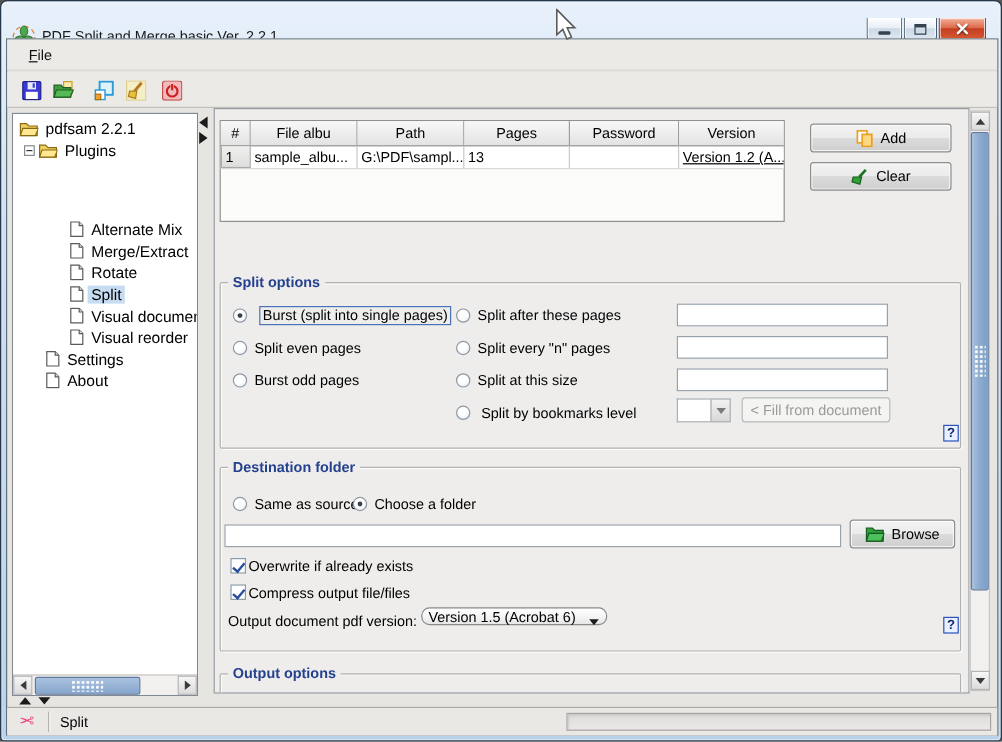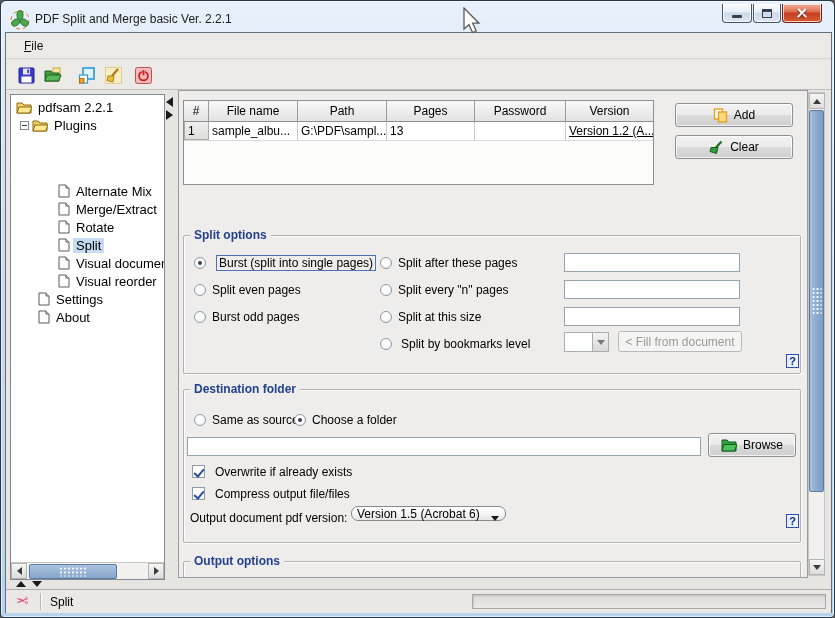--- a/index.html
+++ b/index.html
@@ -4,21 +4,21 @@
 <style>
   * { margin:0; padding:0; box-sizing:border-box; }
   body { font-family:"Liberation Sans", sans-serif; font-size:12px; background:#555; }
 
   .window { position:relative; width:835px; height:618px; margin:0 auto;
     background:linear-gradient(180deg,#e8f1fb 0%,#cfe0f2 30%,#b9d2ea 100%);
     border:1px solid #25384c; border-radius:6px 6px 4px 4px;
     box-shadow:inset 0 0 0 1px rgba(255,255,255,.55); overflow:hidden; }
 
   
-  .titlebar { position:absolute; left:0; top:3px; width:100%; height:31px; }
+  .titlebar { position:absolute; left:0; top:14px; width:100%; height:31px; }
   .app-logo { position:absolute; left:9px; top:6px; width:20px; height:20px; }
   .title-text { position:absolute; left:34px; top:8px; color:#1b1b1b; font-size:12px; }
   .win-controls { position:absolute; right:12px; top:0; display:flex; }
   .win-btn { height:19px; border:1px solid #43586d; border-top:none; border-radius:0 0 4px 4px;
     display:flex; align-items:center; justify-content:center; position:relative;
     background:linear-gradient(180deg,#fdfeff 0%,#e8eef6 45%,#ccd8e6 50%,#dfe8f2 100%);
     box-shadow:inset 0 0 0 1px rgba(255,255,255,.7); margin-left:1px; }
   .win-btn.min { width:30px; } .win-btn.max { width:28px; }
   .win-btn.close { width:40px;
     background:linear-gradient(180deg,#f3b09a 0%,#dd6a4a 45%,#c33d22 50%,#d65c33 100%);
@@ -130,21 +130,21 @@
   .combo-sm .val { width:28px; background:#fff; border:1px solid #a8adb2; border-right:none; }
   .combo-sm .arrow { width:17px; background:linear-gradient(180deg,#f2f2f2,#d8d8d8);
     border:1px solid #a8adb2; display:flex; align-items:center; justify-content:center; }
 
   .combo { position:absolute; height:15px; border:1px solid #8a8a8a; border-radius:7px;
     background:linear-gradient(180deg,#ffffff 0%,#f3f3f3 60%,#e6e6e6 100%);
     display:flex; align-items:center; font-size:12px; color:#000; padding-left:5px; }
   .combo .c-arrow { position:absolute; right:6px; top:9px; }
   .tri.combo-down { border-left:4px solid transparent; border-right:4px solid transparent; border-top:5px solid #1a1a1a; }
 
-  .check-row { position:absolute; display:flex; align-items:center; gap:10px; height:15px;text-align:right; }
+  .check-row { position:absolute; display:flex; align-items:center; gap:2px; height:15px;text-align:right; }
   .checkbox { width:13px; height:13px; border:1px solid #8d9aa7; background:#fff; position:relative; flex:none; }
   .checkbox.on::after { content:""; position:absolute; left:3px; top:1px; width:4px; height:8px;
     border-right:2px solid #2a4d9e; border-bottom:2px solid #2a4d9e; transform:rotate(40deg); }
   .check-label { font-size:12px; color:#000; }
 
   .help-badge { position:absolute; width:13px; height:14px; background:#e9f1fc; border:1px solid #2b50b8;
     color:#142a78; font-weight:bold; font-size:11px; display:flex; align-items:center; justify-content:center; }
 
   .field-label { position:absolute; font-size:12px; color:#000; }
 
@@ -339,21 +339,21 @@
     </div>
 
     <div class="divider-arrow" style="left:160px; top:64px; border-top:5px solid transparent; border-bottom:5px solid transparent; border-right:7px solid #1a1a1a;"></div>
     <div class="divider-arrow" style="left:160px; top:77px; border-top:5px solid transparent; border-bottom:5px solid transparent; border-left:7px solid #1a1a1a;"></div>
 
     <div class="main-panel">
 
       <div class="file-table">
         <div class="tbl-head">
           <div class="th" style="width:25px;">#</div>
-          <div class="th" style="width:89px;">File name</div>
+          <div class="th" style="width:89px;">File albu</div>
           <div class="th" style="width:89px;">Path</div>
           <div class="th" style="width:88px;">Pages</div>
           <div class="th" style="width:91px;">Password</div>
           <div class="th" style="width:87px;">Version</div>
         </div>
         <div class="tbl-row">
           <div class="td rowhead" style="width:25px;">1</div>
           <div class="td" style="width:89px;">sample_albu...</div>
           <div class="td" style="width:89px;">G:\PDF\sampl...</div>
           <div class="td" style="width:88px;">13</div>

